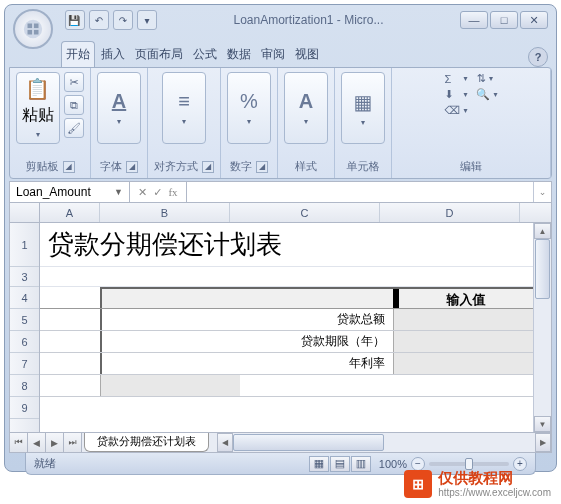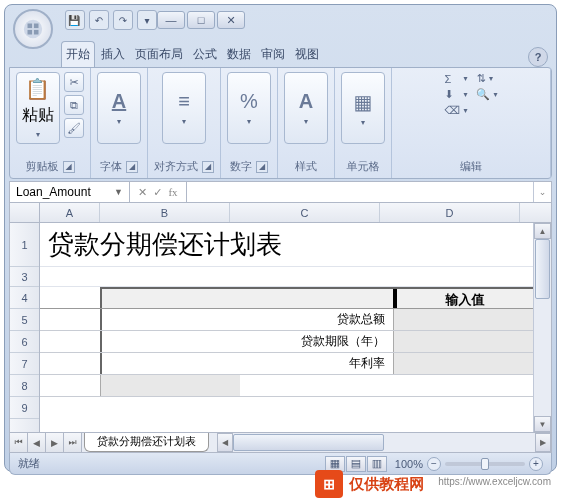--- a/index.html
+++ b/index.html
@@ -57,52 +57,52 @@
 .row-headers { width: 30px; background: linear-gradient(90deg,#f4f6fa,#e4e8f0); border-right: 1px solid #b0b8c8; }
 .rowh { border-bottom: 1px solid #c8d0dc; display: flex; align-items: center; justify-content: center; font-size: 11px; color: #4a5a78; }
 .rowh.r1 { height: 44px; } .rowh.r3 { height: 20px; } .rowh.r4 { height: 22px; } .rowh { height: 22px; }
 .cells { flex: 1; position: relative; }
 .title-cell { height: 44px; font-size: 26px; font-family: "KaiTi","STKaiti",serif; padding: 4px 8px; border-bottom: 1px solid #e0e4ec; }
 .blank-row { height: 20px; border-bottom: 1px solid #e0e4ec; }
 .input-header-row { height: 22px; display: flex; border-bottom: 1px solid #999; }
 .input-header-row .spacer { width: 60px; }
 .input-header-row .box { flex: 1; border-top: 2px solid #666; border-left: 2px solid #666; background: #f0f0f0; display: flex; }
 .input-header-row .lbl-area { flex: 1; }
-.input-header-row .val-h { width: 140px; border-left: 4px solid #000000; text-align: center; font-size: 13px; font-weight: bold; padding: 2px; }
+.input-header-row .val-h { width: 140px; border-left: 6px solid #000000; text-align: center; font-size: 13px; font-weight: bold; padding: 2px; }
 .data-row { height: 22px; display: flex; border-bottom: 1px solid #c8ccD4; }
 .data-row .spacer { width: 60px; }
 .data-row .lbl { flex: 1; text-align: right; padding: 2px 8px 2px 2px; font-size: 12px; border-left: 2px solid #666; }
 .data-row .val { width: 140px; border-left: 1px solid #aaa; background: #e8e8e8; }
 .vscroll { width: 18px; background: #e8ecf4; border-left: 1px solid #c0c8d8; position: relative; }
 .vscroll .arrow { height: 16px; background: linear-gradient(#f4f6fa,#d8dce8); border: 1px solid #b0b8c8; display: flex; align-items: center; justify-content: center; font-size: 8px; color: #666; }
 .vscroll .thumb { position: absolute; top: 16px; left: 1px; right: 1px; height: 60px; background: linear-gradient(90deg,#f0f4fa,#d0d8e8); border: 1px solid #a0b0c8; border-radius: 2px; }
 
 
 .sheet-tabs-row { height: 20px; display: flex; background: #e8ecf4; margin: 0 4px; border: 1px solid #b0b8c8; border-top: none; }
 .tab-nav { display: flex; }
 .tab-nav-btn { width: 18px; border-right: 1px solid #b0b8c8; display: flex; align-items: center; justify-content: center; font-size: 9px; color: #666; background: linear-gradient(#f4f6fa,#e0e4ec); }
 .sheet-tab { background: #fff; border: 1px solid #999; border-top: none; border-radius: 0 0 6px 6px; padding: 1px 12px; font-size: 11px; margin-left: 2px; }
 .hscroll { flex: 1; margin-left: 8px; display: flex; background: #e8ecf4; }
 .hscroll .arrow { width: 16px; background: linear-gradient(#f4f6fa,#d8dce8); border: 1px solid #b0b8c8; display: flex; align-items: center; justify-content: center; font-size: 8px; color: #666; }
 .hscroll .track { flex: 1; position: relative; }
 .hscroll .thumb { position: absolute; left: 0; top: 1px; bottom: 1px; width: 50%; background: linear-gradient(#f0f4fa,#d0d8e8); border: 1px solid #a0b0c8; border-radius: 2px; }
 
 
-.statusbar { height: 22px; display: flex; align-items: center; background: linear-gradient(#e0e8f4,#c8d4e8); margin: 0 4px; border: 1px solid #a0b0c8; border-top: none; border-radius: 0 0 6px 6px; padding: 0 8px; font-size: 11px; color: #4a5a78; }
+.statusbar { height: 22px; display: flex; align-items: center; background: linear-gradient(#e0e8f4,#c8d4e8); margin: 0 20px; border: 1px solid #a0b0c8; border-top: none; border-radius: 0 0 6px 6px; padding: 0 8px; font-size: 11px; color: #4a5a78; }
 .view-btns { display: flex; margin-left: auto; gap: 1px; }
 .view-btn { width: 20px; height: 16px; background: linear-gradient(#f4f6fa,#d8dce8); border: 1px solid #a0b0c8; display: flex; align-items: center; justify-content: center; }
 .zoom { display: flex; align-items: center; gap: 4px; margin-left: 8px; }
 .zoom-btn { width: 14px; height: 14px; border: 1px solid #9aabc4; border-radius: 50%; background: #e8eef8; display: flex; align-items: center; justify-content: center; font-size: 10px; }
 .zoom-track { width: 80px; height: 4px; background: #c0c8d8; position: relative; border-radius: 2px; }
 .zoom-thumb { position: absolute; left: 50%; top: -4px; width: 8px; height: 12px; background: #f0f4fa; border: 1px solid #8a9bb4; border-radius: 2px; margin-left: -4px; }
 
 
 .watermark { position: absolute; right: 10px; bottom: 6px; display: flex; align-items: center; gap: 6px; font-size: 12px; }
 .wm-logo { width: 28px; height: 28px; background: #e64a19; border-radius: 4px; display: flex; align-items: center; justify-content: center; color: #fff; font-weight: bold; font-size: 14px; }
-.wm-text { display: flex; flex-direction: row; line-height: 1.1; gap: 14px; }
+.wm-text { display: flex; flex-direction: column; line-height: 1.1; }
 .wm-text .t1 { color: #d84315; font-weight: bold; font-size: 15px; }
 .wm-text .t2 { color: #888; font-size: 10px; }
 </style>
 </head>
 <body>
 
 <div class="window">
 
   <div class="titlebar">
     <div class="office-btn">
@@ -121,20 +121,21 @@
       <div class="qat-btn">
           <span>↶</span>
         </div>
       <div class="qat-btn">
           <span>↷</span>
         </div>
       <div class="qat-btn">
           <span>▾</span>
         </div>
     </div>
+    <div class="title-text">LoanAmortization1 - Micro...</div>
     <div class="win-controls">
       <div class="win-btn">
           <span>—</span>
         </div>
       <div class="win-btn">
           <span>□</span>
         </div>
       <div class="win-btn">
           <span>✕</span>
         </div>

